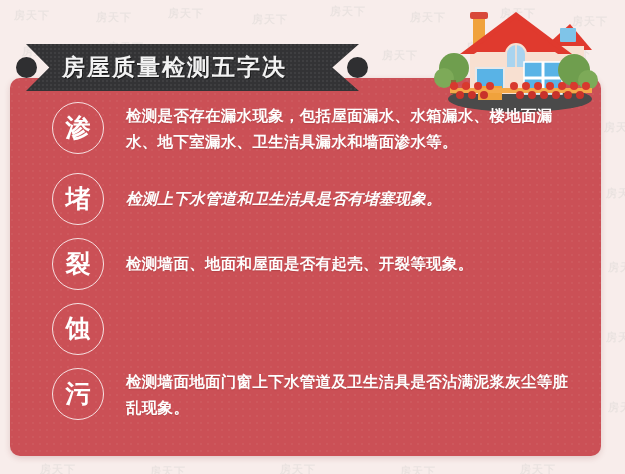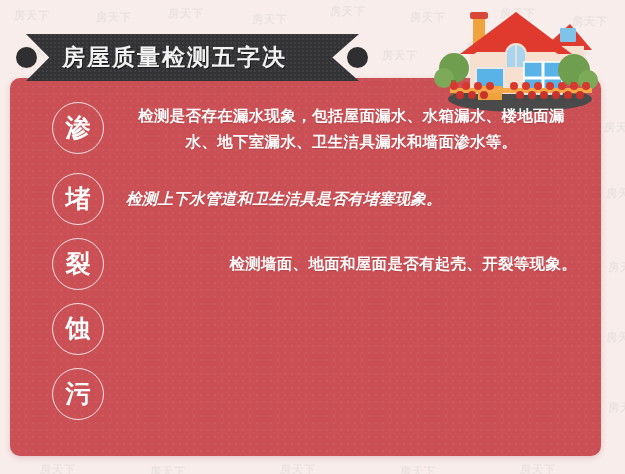--- a/index.html
+++ b/index.html
@@ -50,21 +50,21 @@
       radial-gradient(circle at 2px 2px, rgba(255,255,255,0.045) 1px, transparent 1.4px);
     background-size: 7px 7px;
     border-radius: 10px;
     box-shadow: 0 2px 6px rgba(120,40,40,0.18);
   }
 
   
   .ribbon-wrap {
     position: absolute;
     left: 16px;
-    top: 34px;
+    top: 44px;
     width: 352px;
     height: 47px;
   }
   .ribbon-dot {
     position: absolute;
     top: 13px;
     width: 21px;
     height: 21px;
     border-radius: 50%;
     background: #2f2f31;
@@ -146,25 +146,25 @@
     margin-right: 24px;
     color: #fdfdfd;
     font-size: 15.5px;
     line-height: 26px;
     font-weight: 600;
     letter-spacing: 0.3px;
     font-family: "DejaVu Sans", sans-serif;
     text-shadow: 0 1px 1px rgba(140,45,45,0.35);
   }
   .row.r1 { top: 24px; }
-  .row.r1 .row-text { padding-top: 1px; text-align: center; }
+  .row.r1 .row-text { padding-top: 1px; }
   .row.r2 { top: 95px; }
   .row.r2 .row-text { padding-top: 13px; font-style: italic; }
   .row.r3 { top: 160px; }
-  .row.r3 .row-text { padding-top: 13px; text-align: right; }
+  .row.r3 .row-text { padding-top: 13px; }
   .row.r4 { top: 225px; }
   .row.r4 .row-text { padding-top: 13px; }
   .row.r5 { top: 290px; }
   .row.r5 .row-text { padding-top: 1px; }
 </style>
 </head>
 <body>
 
 <div id="page-root">
 
@@ -289,17 +289,18 @@
       <div class="badge">裂</div>
       <div class="row-text">检测墙面、地面和屋面是否有起壳、开裂等现象。</div>
     </div>
 
     <div class="row r4">
       <div class="badge">蚀</div>
     </div>
 
     <div class="row r5">
       <div class="badge">污</div>
+      <div class="row-text">检测墙面地面门窗上下水管道及卫生洁具是否沾满泥浆灰尘等脏乱现象。</div>
     </div>
 
   </div>
 
 </div>
 
 </body></html>

